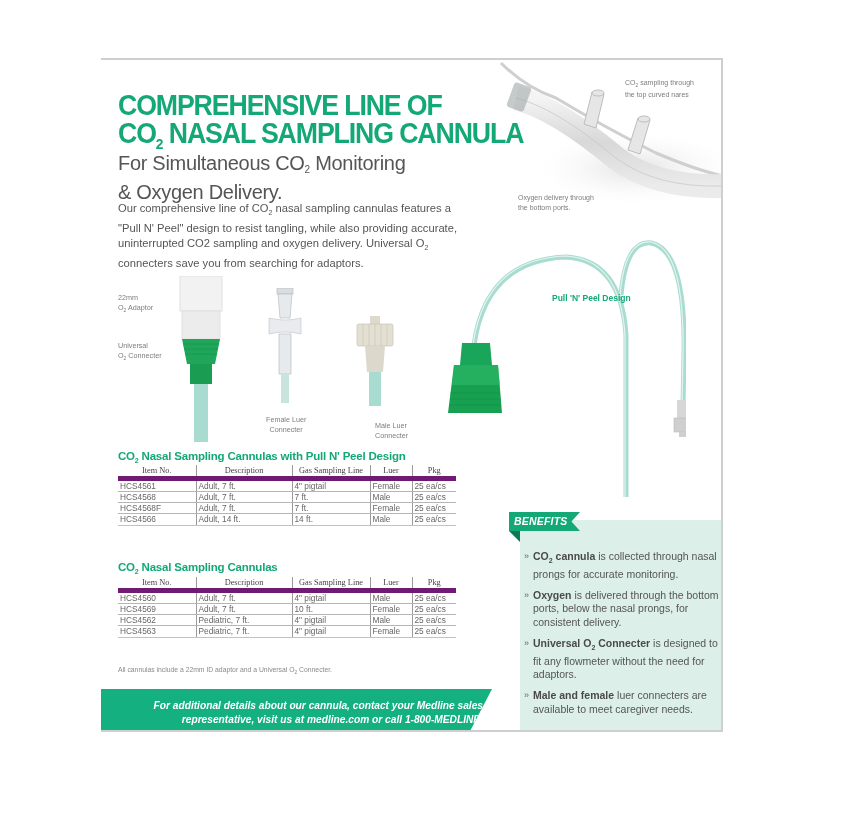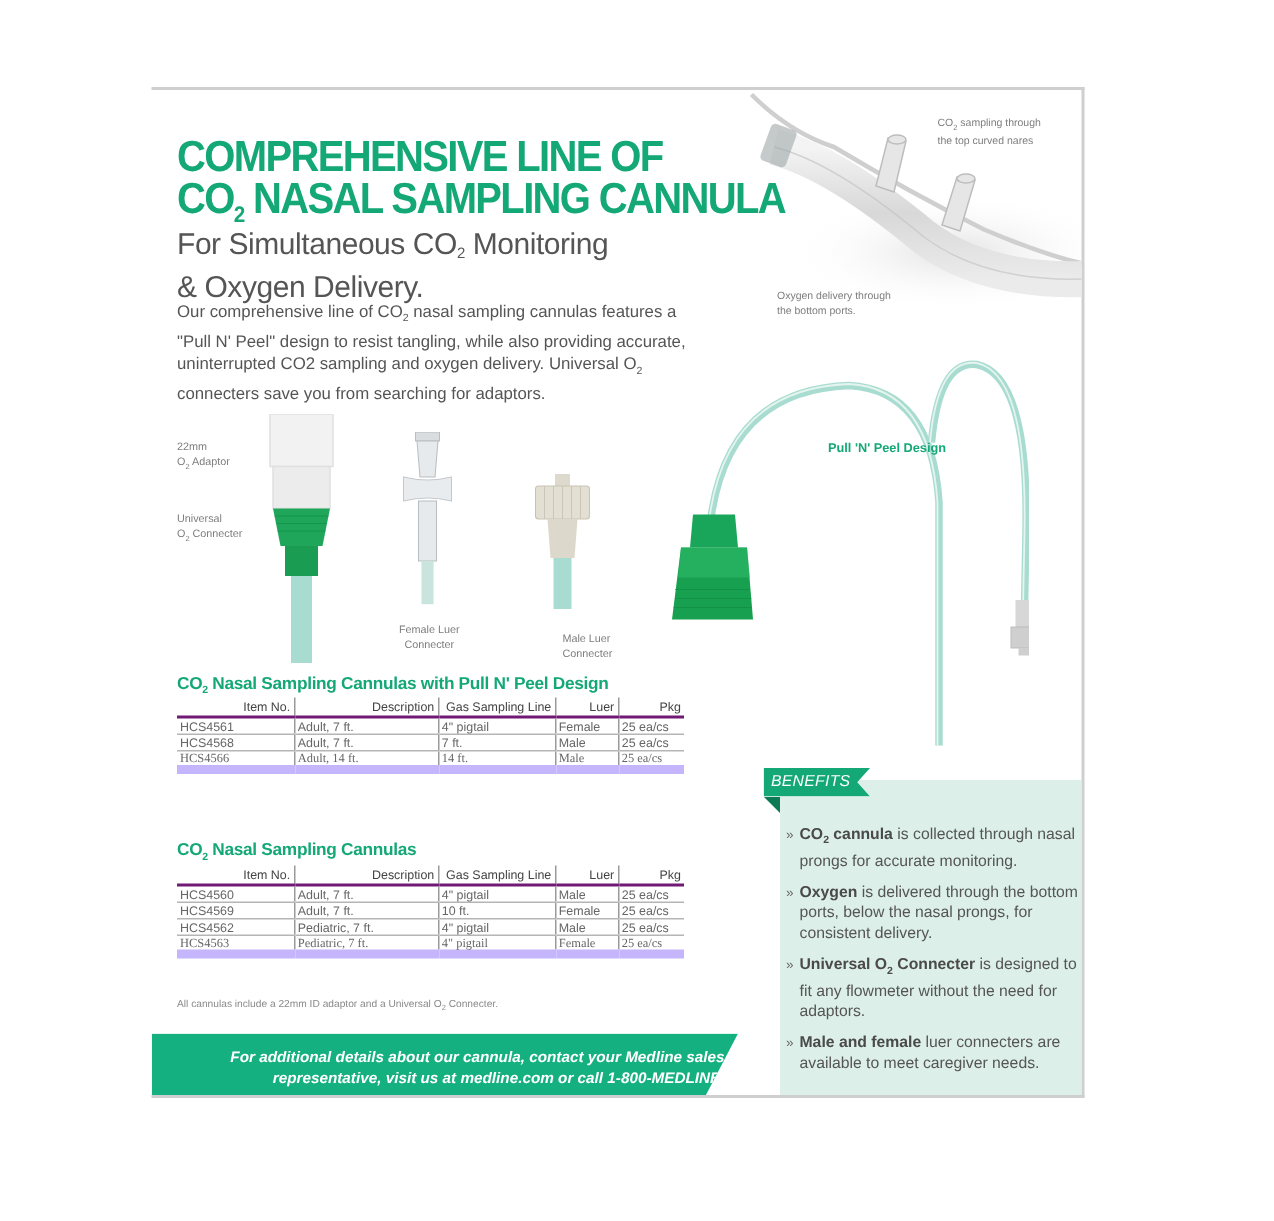--- a/index.html
+++ b/index.html
@@ -45,25 +45,25 @@
   
   .tbl-title {
     position: absolute; left: 17px; font-size: 11.5px; font-weight: bold;
     color: #14a876; letter-spacing: -0.2px;
   }
   .tbl-title sub { font-size: 7px; }
   table.spec {
     position: absolute; left: 17px; width: 338px; border-collapse: collapse;
     font-size: 8.3px; color: #555;
   }
-  table.spec th { font-weight: normal; text-align: right; color: #444; padding: 1px 2px; height: 12px;
-    border-bottom: 2px solid #701a75; }
+  table.spec th { font-weight: normal; text-align: center; color: #444; padding: 1px 2px; height: 12px;
+    border-bottom: 5px solid #701a75; font-family: Liberation Serif, serif; }
   table.spec td { padding: 0 2px; height: 11.2px; border-bottom: 1px solid #b5b5b5; color: #666; }
   table.spec th + th, table.spec td + td { border-left: 1px solid #9a9a9a; }
-  table.spec tr:last-child td { border-bottom: 6px solid #c4b5fd; font-family: Liberation Serif, serif; }
+  table.spec tr:last-child td { border-bottom: 1px solid #c4b5fd; }
 
   .footnote { position: absolute; left: 17px; top: 606px; font-size: 6.8px; color: #8a8a8a; }
   .footnote sub { font-size: 5px; }
 
   .banner {
     position: absolute; left: 0; top: 629px; width: 391px; height: 45px;
     background: #14b07f;
     clip-path: polygon(0 0, 100% 0, 94% 100%, 0 100%);
   }
   .banner-text {
@@ -85,21 +85,21 @@
   .benefits-tag {
     position: absolute; left: 408px; top: 452px; width: 71px; height: 19px;
     background: #14a876;
     clip-path: polygon(0 0, 100% 0, 88% 50%, 100% 100%, 0 100%);
   }
   .benefits-tag-fold {
     position: absolute; left: 408px; top: 471px; width: 11px; height: 11px;
     background: #0d7a56; clip-path: polygon(0 0, 100% 0, 100% 100%);
   }
   .benefits-tag-text {
-    position: absolute; left: 5px; top: 3px; font-size: 10.5px; font-weight: normal; font-style: italic;
+    position: absolute; left: 5px; top: 3px; font-size: 10.5px; font-weight: bold; font-style: italic;
     color: #ffffff; letter-spacing: 0.2px;
   }
   .benefits-list { position: absolute; left: 409px; top: 490px; width: 210px; list-style: none; }
   .benefits-list li {
     position: relative; padding-left: 23px; margin-bottom: 8px;
     font-size: 10.5px; line-height: 13.4px; color: #555;
   }
   .benefits-list li .bullet { position: absolute; left: 14px; top: 0; font-size: 9px; color: #666; }
   .benefits-list li b { color: #4a4a4a; }
   .benefits-list sub { font-size: 7px; }
@@ -264,20 +264,27 @@
           <td>25 ea/cs</td>
       </tr>
       <tr>
         <td>HCS4568</td>
           <td>Adult, 7 ft.</td>
           <td>7 ft.</td>
           <td>Male</td>
           <td>25 ea/cs</td>
       </tr>
       <tr>
+        <td>HCS4568F</td>
+          <td>Adult, 7 ft.</td>
+          <td>7 ft.</td>
+          <td>Female</td>
+          <td>25 ea/cs</td>
+      </tr>
+      <tr>
         <td>HCS4566</td>
           <td>Adult, 14 ft.</td>
           <td>14 ft.</td>
           <td>Male</td>
           <td>25 ea/cs</td>
       </tr>
     </tbody>
   </table>
 
   <div class="tbl-title" style="top:501px;">

